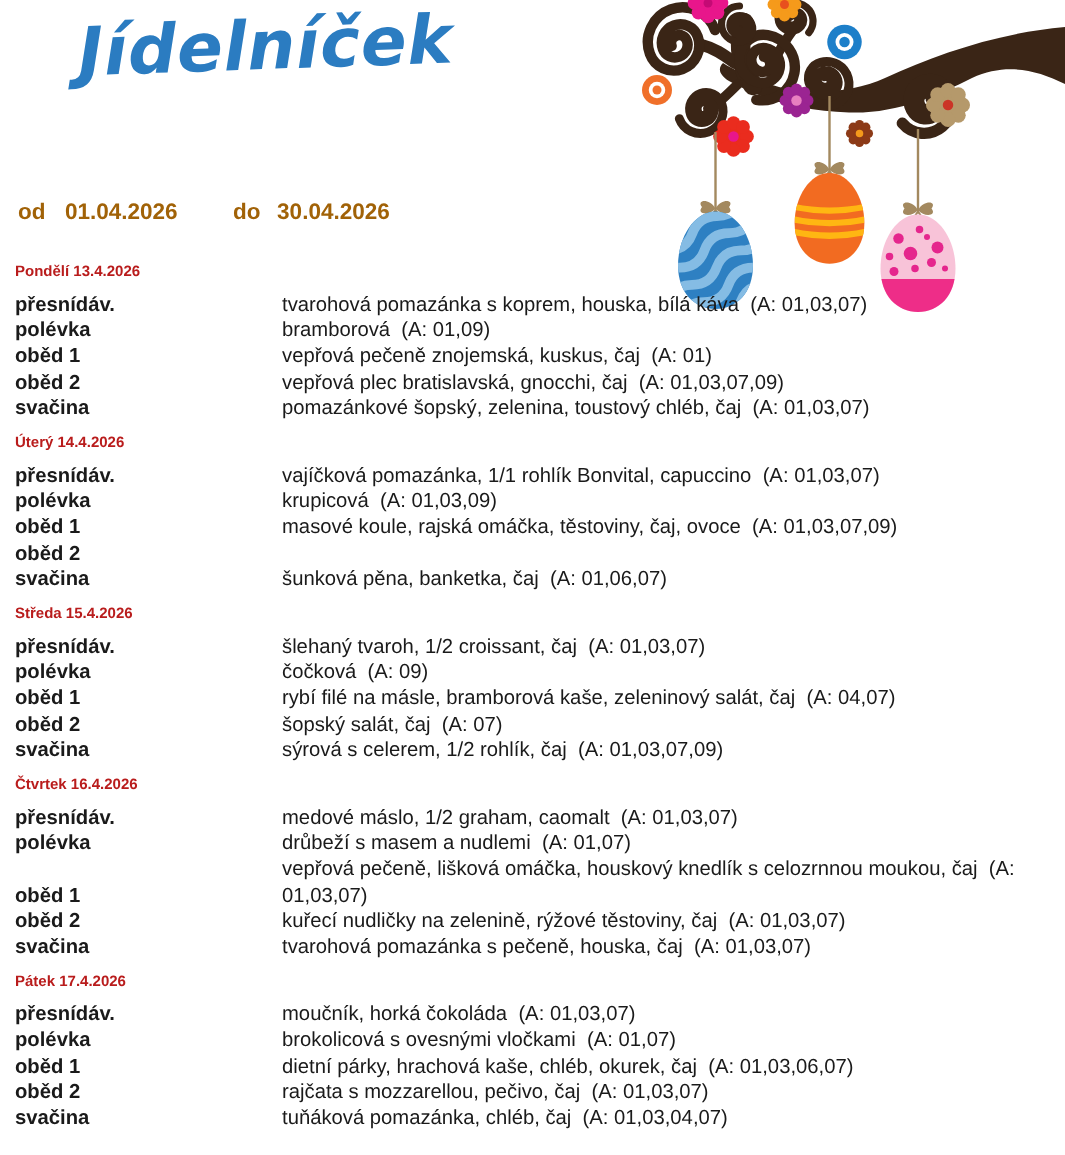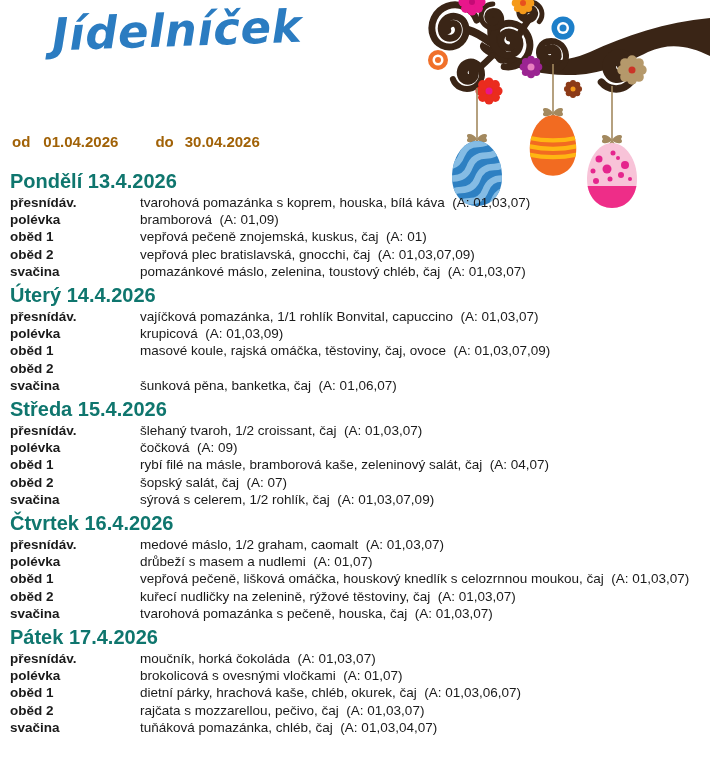--- a/index.html
+++ b/index.html
@@ -15,26 +15,26 @@
   }
   .daterange{
     position:absolute;left:12px;top:133px;z-index:2;
     font-size:15px;font-weight:bold;color:#a16207;white-space:nowrap;
   }
   .daterange .w1{margin-right:13px;}
   .daterange .w2{margin-right:37px;}
   .daterange .w3{margin-right:11px;}
   .days{position:absolute;left:10px;top:166px;width:694px;z-index:2;}
   .dayh{
-    font-size:20px;line-height:19px;font-weight:bold;color:#0f766e;
+    font-size:10px;line-height:19px;font-weight:bold;color:#b91c1c;
     margin:0 0 3px 0;padding-top:6px;
   }
   .row{display:flex;align-items:flex-end;font-size:13.5px;line-height:17.2px;}
   .lbl{width:130px;flex:none;font-weight:bold;}
-  .desc{flex:1;white-space:pre-wrap;}
+  .desc{flex:1;white-space:pre-wrap;margin-left:48px;}
 </style>
 </head>
 <body>
 
 <svg class="deco" width="290" height="220" viewBox="0 0 290 220" xmlns="http://www.w3.org/2000/svg">
   <defs>
     <path id="spiral" d="M30,0 A30,30 0 0 0 -30,0 A22,22 0 0 0 14,0 A16,16 0 0 0 -18,0 A11,11 0 0 0 4,0 A7,7 0 0 0 -10,0" fill="none" stroke="#3a2516" stroke-linecap="round"></path>
     <g id="flower">
       <circle r="7"></circle>
       <circle cx="7.5" cy="0" r="3.8"></circle>
@@ -171,21 +171,21 @@
     <div class="row">
         <span class="lbl">oběd 1</span>
         <span class="desc">vepřová pečeně znojemská, kuskus, čaj  (A: 01)</span>
       </div>
     <div class="row">
         <span class="lbl">oběd 2</span>
         <span class="desc">vepřová plec bratislavská, gnocchi, čaj  (A: 01,03,07,09)</span>
       </div>
     <div class="row">
         <span class="lbl">svačina</span>
-        <span class="desc">pomazánkové máslo, zelenina, toustový chléb, čaj  (A: 01,03,07)</span>
+        <span class="desc">pomazánkové šopský, zelenina, toustový chléb, čaj  (A: 01,03,07)</span>
       </div>
   </section>
 
   <section class="day">
     <h2 class="dayh">Úterý 14.4.2026</h2>
     <div class="row">
         <span class="lbl">přesnídáv.</span>
         <span class="desc">vajíčková pomazánka, 1/1 rohlík Bonvital, capuccino  (A: 01,03,07)</span>
       </div>
     <div class="row">

